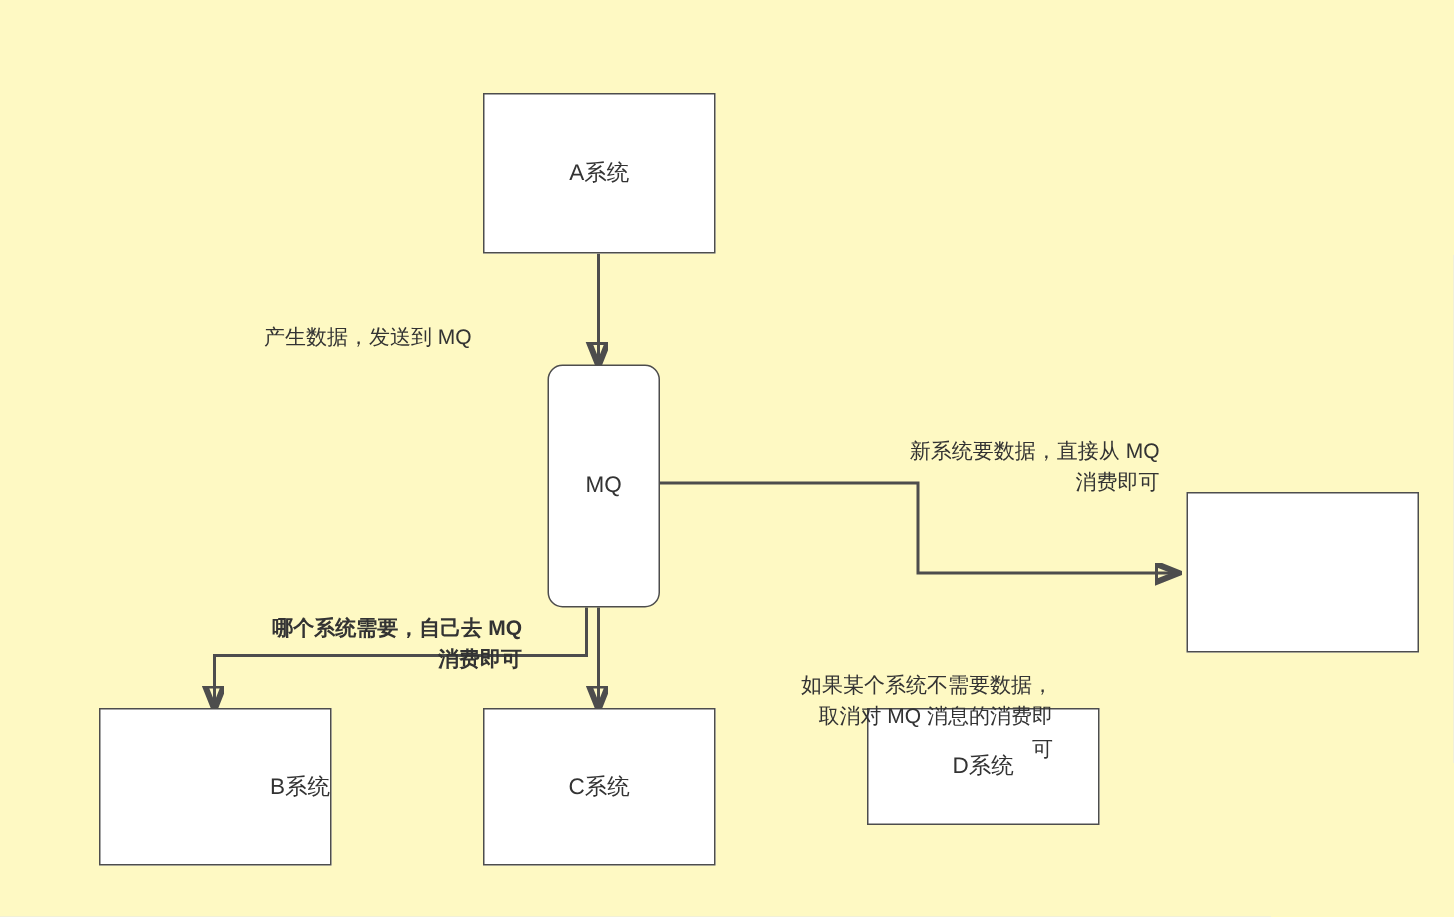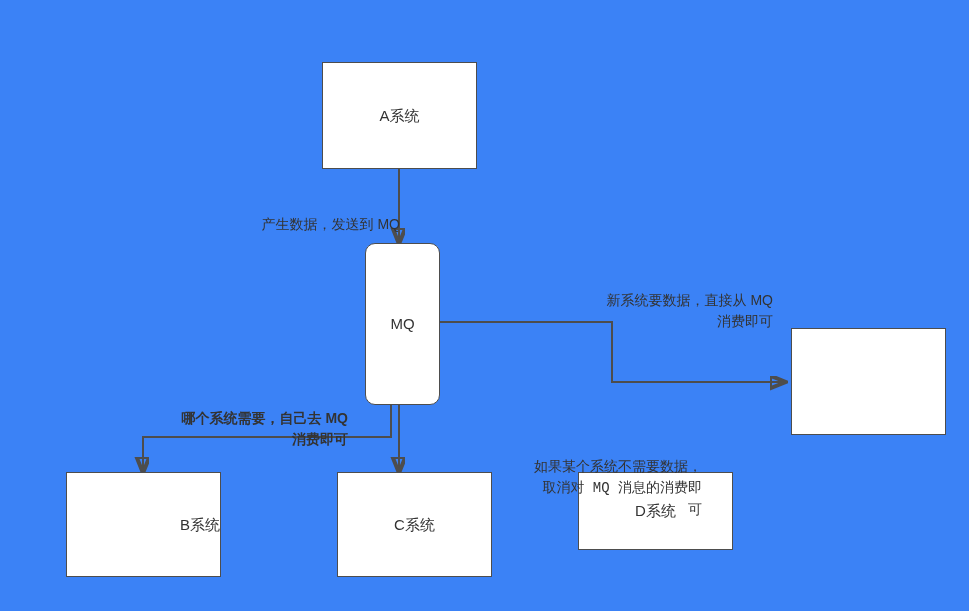--- a/index.html
+++ b/index.html
@@ -4,21 +4,21 @@
 <style>
   html, body {
     margin: 0;
     padding: 0;
     background: #e8e8e8;
   }
   #canvas {
     position: relative;
     width: 969px;
     height: 611px;
-    background: #3b82f6;
+    background: #fef9c3;
     font-family: "Liberation Sans", sans-serif;
     overflow: hidden;
   }
   .node {
     position: absolute;
     background: #ffffff;
     border: 1.5px solid #4d4d4d;
     display: flex;
     align-items: center;
     justify-content: center;
@@ -81,45 +81,45 @@
   </div>
 
   <div class="node rounded" style="left:365px; top:243px; width:75px; height:162px;">
     <span>MQ</span>
   </div>
 
   <div class="node" style="left:66px; top:472px; width:155px; height:105px;justify-content:flex-end;">
     <span>B系统</span>
   </div>
 
-  <div class="node" style="left:322px; top:472px; width:155px; height:105px;margin-left:15px;">
+  <div class="node" style="left:322px; top:472px; width:155px; height:105px;">
     <span>C系统</span>
   </div>
 
   <div class="node" style="left:578px; top:472px; width:155px; height:78px;">
     <span>D系统</span>
   </div>
 
   <div class="node" style="left:791px; top:328px; width:155px; height:107px;">
     <span></span>
   </div>
 
-  <div class="edge-label" style="left:176px; top:192px; width:224px; text-align:right;">
+  <div class="edge-label" style="left:176px; top:192px; width:224px; text-align:left;">
     <span>产生数据，发送到 MQ</span>
   </div>
 
   <div class="edge-label" style="left:503px; top:268px; width:270px;">
     <span>新系统要数据，直接从 MQ
 消费即可</span>
   </div>
 
   <div class="edge-label" style="left:76px; top:386px; width:272px;font-weight:bold;">
     <span>哪个系统需要，自己去 MQ
 消费即可</span>
   </div>
 
-  <div class="edge-label" style="left:452px; top:435px; width:250px;font-family:Liberation Mono, monospace;">
+  <div class="edge-label" style="left:452px; top:424px; width:250px;">
     <span>如果某个系统不需要数据，
 取消对 MQ 消息的消费即
 可</span>
   </div>
 
 </div>
 
 </body></html>

